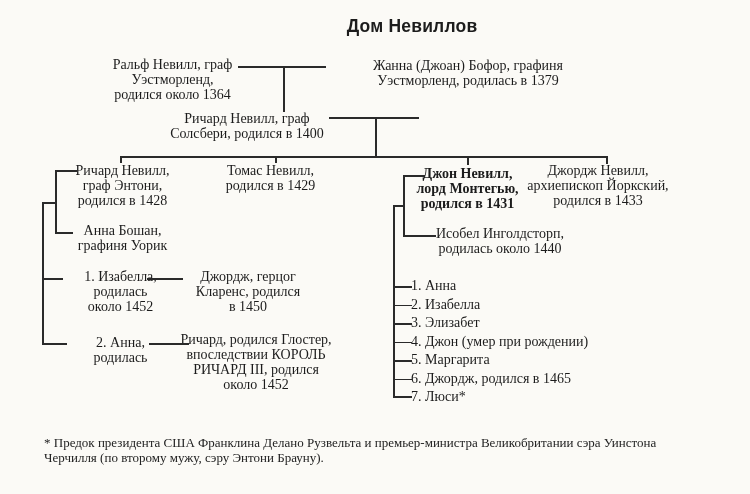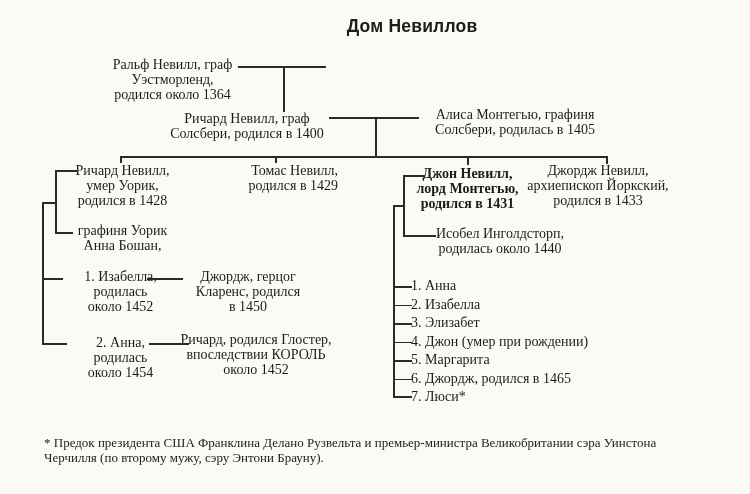--- a/index.html
+++ b/index.html
@@ -55,77 +55,77 @@
 
 <div class="page">
 
   <div class="title" style="left:312px;top:16px;width:200px;">Дом Невиллов</div>
 
   <div class="node" style="left:85px;top:57px;width:175px;">
       <div>Ральф Невилл, граф</div>
       <div>Уэстморленд,</div>
       <div>родился около 1364</div>
     </div>
+  <div class="node" style="left:323px;top:58px;width:290px;">
+      <div>Жанна (Джоан) Бофор, графиня</div>
+      <div>Уэстморленд, родилась в 1379</div>
+    </div>
 
   <div class="node" style="left:157px;top:111px;width:180px;">
       <div>Ричард Невилл, граф</div>
       <div>Солсбери, родился в 1400</div>
     </div>
-  <div class="node" style="left:420px;top:107px;width:190px;">
-      <div>Алиса Монтегью, графиня</div>
-      <div>Солсбери, родилась в 1405</div>
-    </div>
 
   <div class="node" style="left:60px;top:163px;width:125px;">
       <div>Ричард Невилл,</div>
-      <div>умер Уорик,</div>
+      <div>граф Энтони,</div>
       <div>родился в 1428</div>
     </div>
-  <div class="node" style="left:203px;top:163px;width:135px;text-align:right;">
+  <div class="node" style="left:203px;top:163px;width:135px;">
       <div>Томас Невилл,</div>
       <div>родился в 1429</div>
     </div>
   <div class="node" style="left:405px;top:166px;width:125px;font-weight:bold;">
       <div>Джон Невилл,</div>
       <div>лорд Монтегью,</div>
       <div>родился в 1431</div>
     </div>
   <div class="node" style="left:513px;top:163px;width:170px;">
       <div>Джордж Невилл,</div>
       <div>архиепископ Йоркский,</div>
       <div>родился в 1433</div>
     </div>
 
   <div class="node" style="left:60px;top:223px;width:125px;">
+      <div>Анна Бошан,</div>
       <div>графиня Уорик</div>
-      <div>Анна Бошан,</div>
     </div>
   <div class="node" style="left:425px;top:226px;width:150px;">
       <div>Исобел Инголдсторп,</div>
       <div>родилась около 1440</div>
     </div>
 
   <div class="node" style="left:68px;top:269px;width:105px;">
       <div>1. Изабелла,</div>
       <div>родилась</div>
       <div>около 1452</div>
     </div>
   <div class="node" style="left:183px;top:269px;width:130px;">
       <div>Джордж, герцог</div>
       <div>Кларенс, родился</div>
       <div>в 1450</div>
     </div>
   <div class="node" style="left:68px;top:335px;width:105px;">
       <div>2. Анна,</div>
       <div>родилась</div>
-      <div>около 1454</div>
     </div>
   <div class="node caps" style="left:166px;top:332px;width:180px;">
       <div>Ричард, родился Глостер,</div>
       <div>впоследствии КОРОЛЬ</div>
+      <div>РИЧАРД III, родился</div>
       <div>около 1452</div>
     </div>
 
   <div class="list" style="left:411px;top:277px;">
       <div>1. Анна</div>
       <div>2. Изабелла</div>
       <div>3. Элизабет</div>
       <div>4. Джон (умер при рождении)</div>
       <div>5. Маргарита</div>
       <div>6. Джордж, родился в 1465</div>

